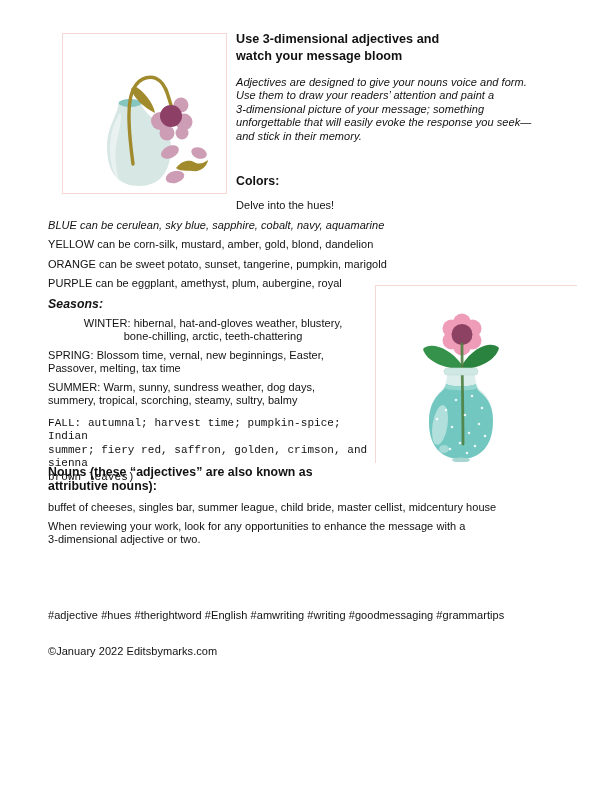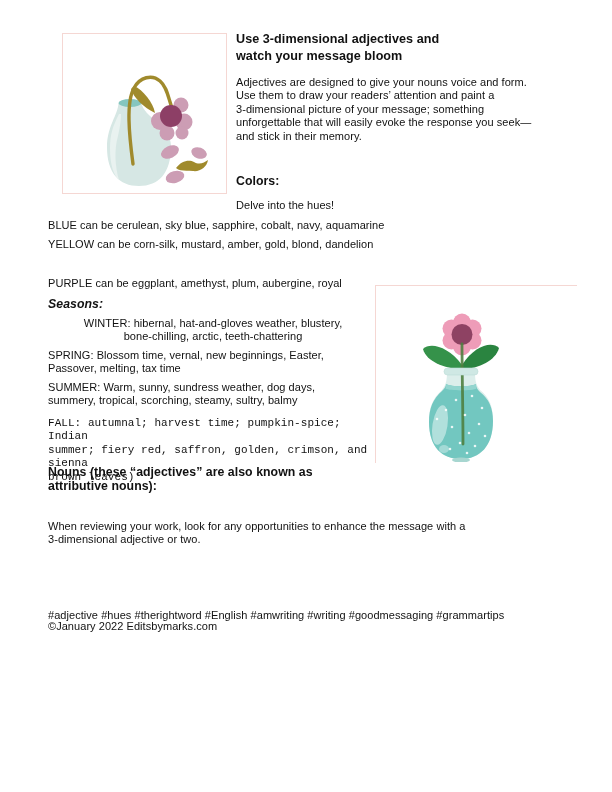--- a/index.html
+++ b/index.html
@@ -69,33 +69,34 @@
         <ellipse cx="136" cy="119" rx="8" ry="5.5" transform="rotate(20 136 119)" fill="#cc9db4"></ellipse>
         <ellipse cx="112" cy="143" rx="9.5" ry="6" transform="rotate(-15 112 143)" fill="#cc9db4"></ellipse>
         <path d="M113,134 C118,127 126,125 131,128 C136,131 141,129 145,126 C144,133 137,138 130,137 C123,136 117,138 113,134 Z" fill="#a08a2c"></path>
       </g>
     </svg>
   </div>
 
   <div class="tb title" style="left:236px;top:31px;width:340px;">Use 3-dimensional adjectives and
 watch your message bloom</div>
 
-  <div class="tb" style="left:236px;top:76px;width:340px;">Adjectives are designed to give your nouns voice and form.
+  <div class="tb" style="left:236px;top:76px;width:340px;font-style:italic;">Adjectives are designed to give your nouns voice and form.
 Use them to draw your readers’ attention and paint a
 3-dimensional picture of your message; something
 unforgettable that will easily evoke the response you seek—
 and stick in their memory.</div>
 
 
   <div class="tb bold" style="left:236px;top:175px;width:200px;">Colors:</div>
 
   <div class="tb" style="left:236px;top:199px;width:200px;">Delve into the hues!</div>
 
-  <div class="tb" style="left:48px;top:219px;width:520px;">BLUE can be cerulean, sky blue, sapphire, cobalt, navy, aquamarine</div>
+  <div class="tb" style="left:48px;top:219px;width:520px;font-style:italic;">BLUE can be cerulean, sky blue, sapphire, cobalt, navy, aquamarine</div>
   <div class="tb" style="left:48px;top:238px;width:520px;">YELLOW can be corn-silk, mustard, amber, gold, blond, dandelion</div>
+  <div class="tb" style="left:48px;top:258px;width:520px;">ORANGE can be sweet potato, sunset, tangerine, pumpkin, marigold</div>
   <div class="tb" style="left:48px;top:277px;width:520px;">PURPLE can be eggplant, amethyst, plum, aubergine, royal</div>
 
   <div class="tb bold" style="left:48px;top:298px;width:200px;font-style:italic;">Seasons:</div>
   <div class="tb" style="left:48px;top:317px;width:330px;text-align:center;">WINTER: hibernal, hat-and-gloves weather, blustery,
 bone-chilling, arctic, teeth-chattering</div>
   <div class="tb" style="left:48px;top:349px;width:330px;">SPRING: Blossom time, vernal, new beginnings, Easter,
 Passover, melting, tax time</div>
   <div class="tb" style="left:48px;top:381px;width:330px;">SUMMER: Warm, sunny, sundress weather, dog days,
 summery, tropical, scorching, steamy, sultry, balmy</div>
   <div class="tb" style="left:48px;top:417px;width:330px;font-family:Liberation Mono, monospace;">FALL: autumnal; harvest time; pumpkin-spice; Indian
@@ -150,20 +151,21 @@
           <circle cx="91" cy="167" r="1.3"></circle>
       </g>
 
       <rect x="68" y="82" width="34" height="7" rx="3.5" fill="#cfe8e4" stroke="#bcdcd7" stroke-width="0.6"></rect>
       <ellipse cx="85" cy="174" rx="9" ry="2.4" fill="#a7d6d0"></ellipse>
     </svg>
   </div>
 
   <div class="tb bold" style="left:48px;top:466px;width:330px;">Nouns (these “adjectives” are also known as
 attributive nouns):</div>
+  <div class="tb" style="left:48px;top:501px;width:540px;">buffet of cheeses, singles bar, summer league, child bride, master cellist, midcentury house</div>
   <div class="tb" style="left:48px;top:520px;width:540px;">When reviewing your work, look for any opportunities to enhance the message with a
 3-dimensional adjective or two.</div>
 
 
   <div class="tb" style="left:48px;top:609px;width:540px;">#adjective #hues #therightword #English #amwriting #writing #goodmessaging #grammartips</div>
-  <div class="tb" style="left:48px;top:620px;width:540px;">©January 2022 Editsbymarks.com</div>
+  <div class="tb" style="left:48px;top:645px;width:540px;">©January 2022 Editsbymarks.com</div>
 
 </div>
 
 </body></html>

